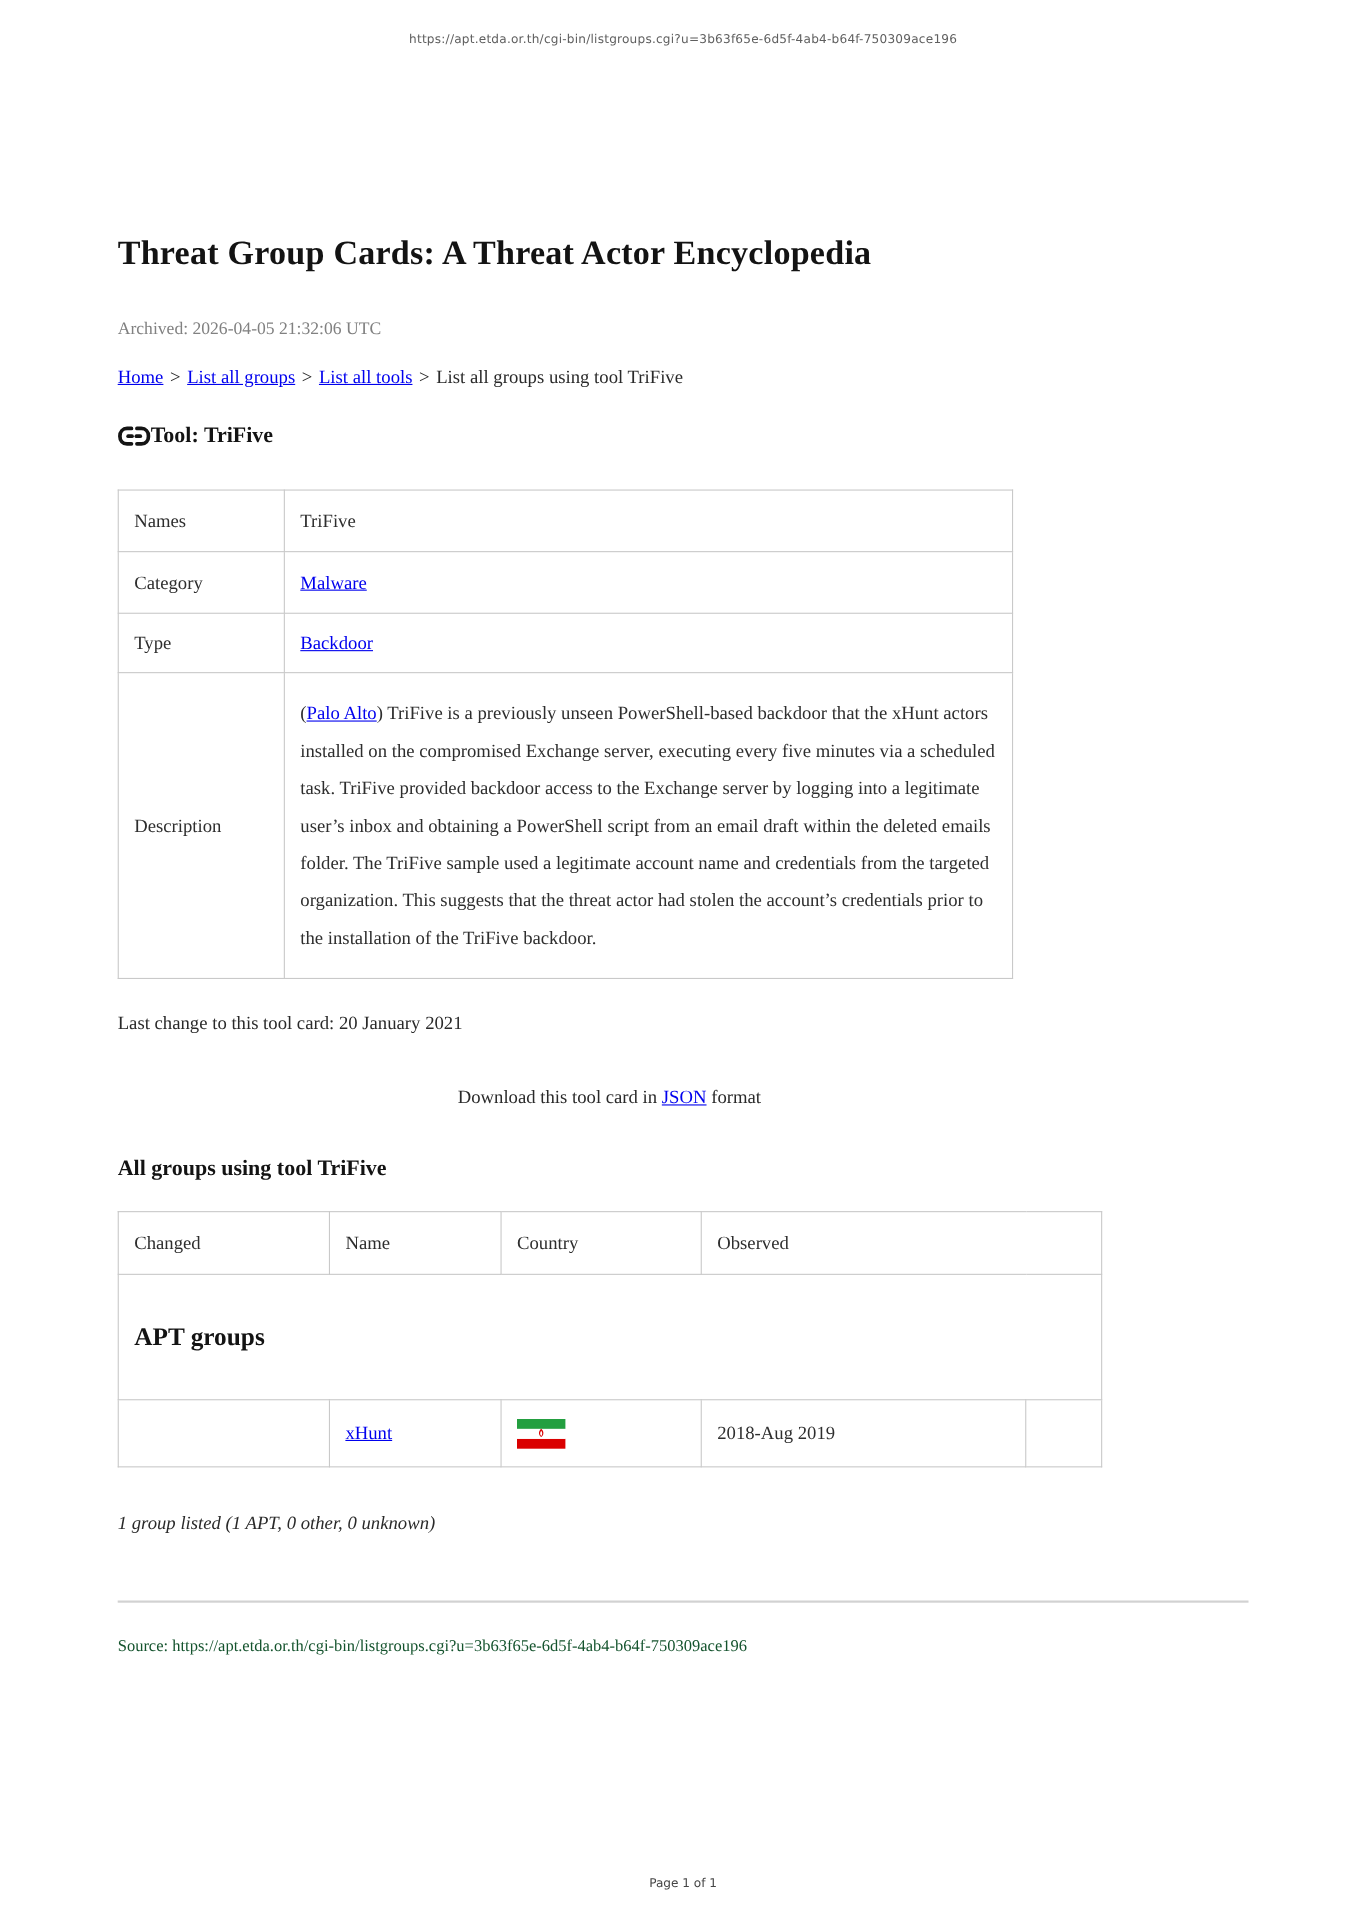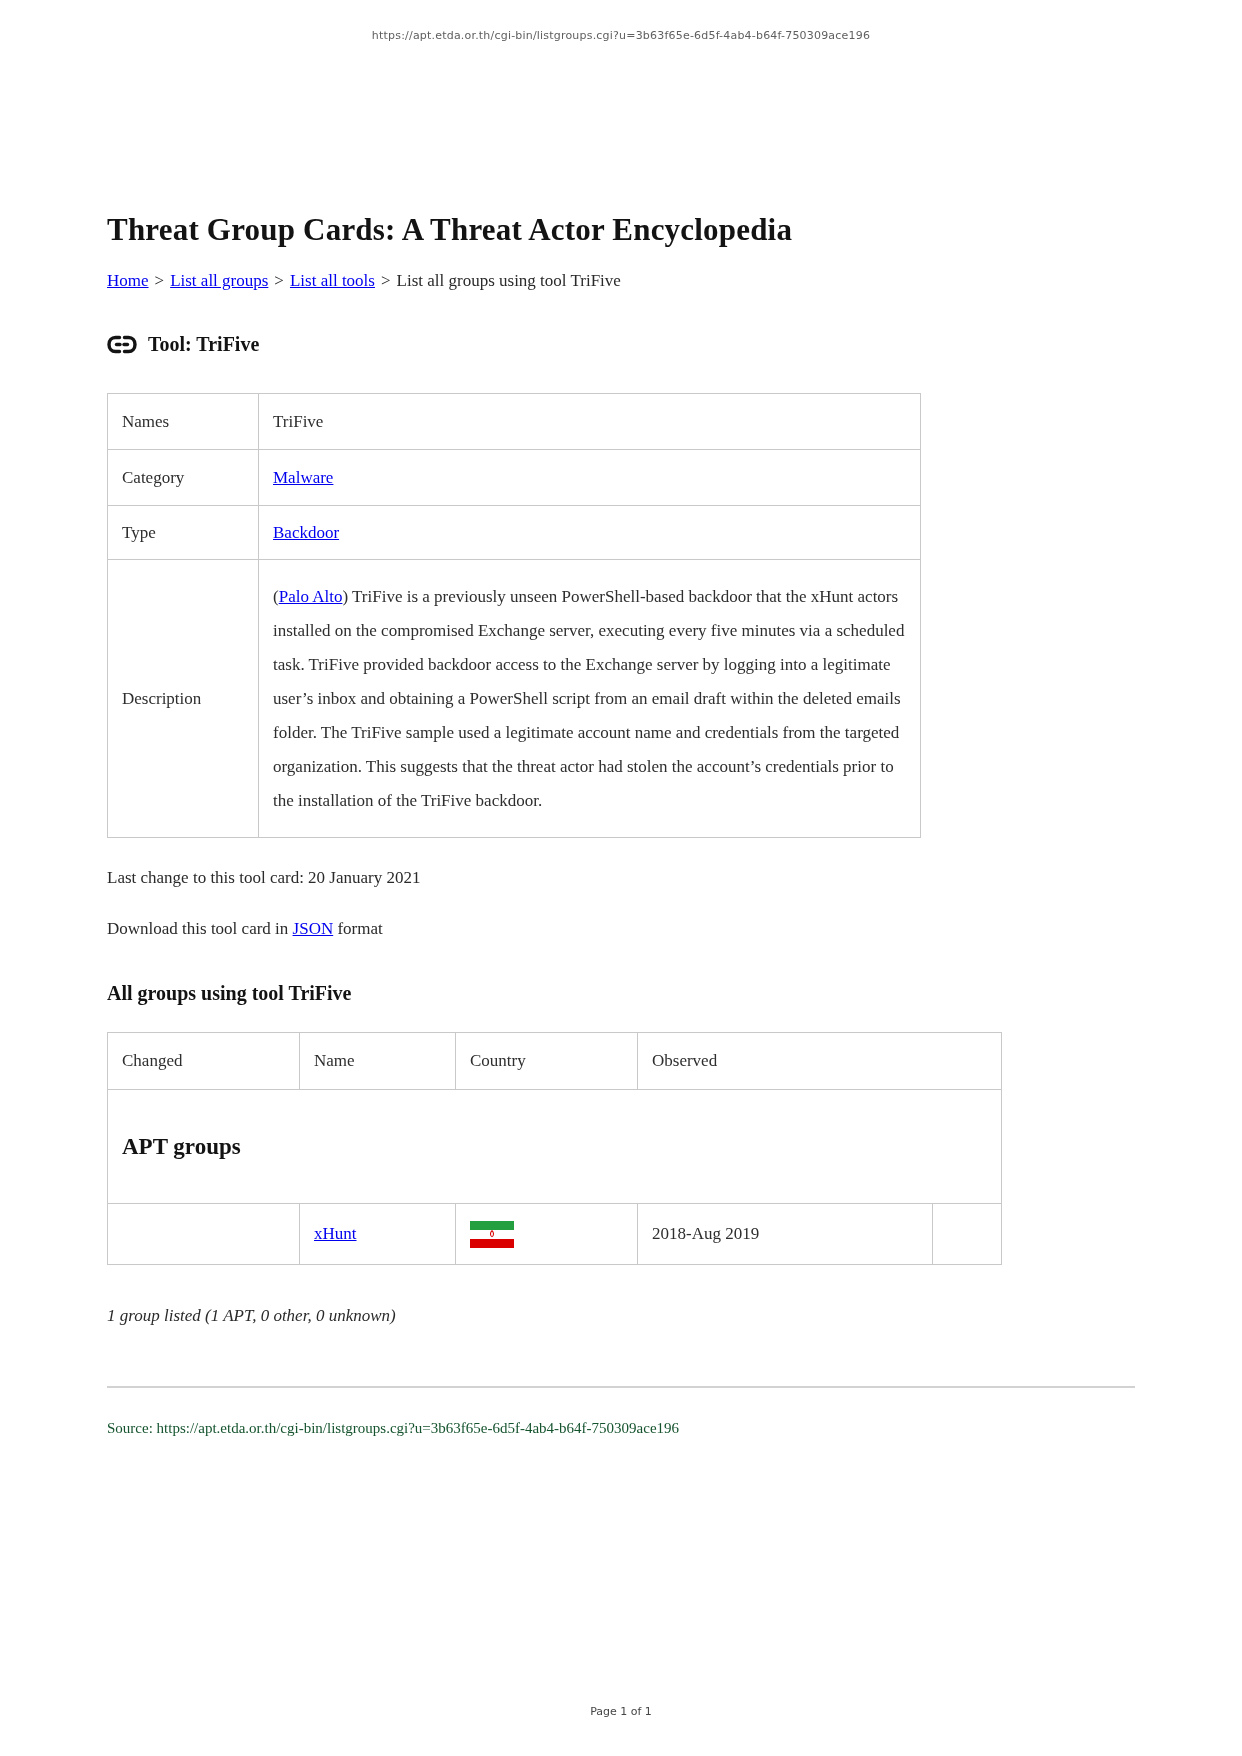--- a/index.html
+++ b/index.html
@@ -17,40 +17,40 @@
 
   .content { position:absolute; left:107px; top:0; width:894px; padding-top:211px; }
 
   .title { margin:0; font-size:31px; line-height:37px; font-weight:bold; color:#131313; letter-spacing:0.2px; }
 
   .archived { margin:42px 0 0; font-size:16px; line-height:20px; color:#818181; }
 
   .breadcrumb { margin:22px 0 0; font-size:17px; line-height:22px; color:#2a2a2a; }
   .breadcrumb .sep { margin:0 6px; }
 
-  .tool-heading { margin-top:38px; height:28px; display:flex; align-items:center; gap:11px; }
+  .tool-heading { margin-top:28px; height:28px; display:flex; align-items:center; }
   .tool-heading-text { font-size:20px; font-weight:bold; color:#131313; }
   .link-icon { display:inline-flex; }
   .link-icon svg { display:block; }
 
   table { border-collapse:collapse; table-layout:fixed; width:814px; }
   td { border:1px solid #c9c9c9; font-size:17px; color:#2e2e2e; padding:0 12px 0 14px; vertical-align:middle; }
 
   .tool-table { margin-top:35px; }
   .tool-table .lbl { width:124px; }
   .tool-table .r-names td { height:55px; }
   .tool-table .r-category td { height:55px; }
   .tool-table .r-type td { height:53px; }
   .tool-table .r-desc td { height:265px; }
   .tool-table .r-info td { height:60px; }
   .desc-cell { line-height:34px; padding-top:6px; padding-bottom:6px; }
 
   .plain { font-size:17px; line-height:21px; color:#2a2a2a; }
   .last-change { margin:29px 0 0; }
-  .download { margin:30px 0 0; }
+  .download { margin:47px 0 0;text-align:center; }
 
   .groups-heading { margin:42px 0 8px; font-size:20px; line-height:24px; font-weight:bold; color:#131313; }
 
   .groups-table { margin-top:27px; }
   .groups-table .hdr td { height:56px; }
   .groups-table .section-row td { height:113px; font-size:23px; font-weight:bold; color:#131313; }
   .groups-table .data-row td { height:60px; }
 
   .flag { width:44px; height:27px; position:relative; }
   .stripe { height:9px; }
@@ -74,20 +74,21 @@
 <body>
 
 <div class="page">
 
   <div class="print-url">https://apt.etda.or.th/cgi-bin/listgroups.cgi?u=3b63f65e-6d5f-4ab4-b64f-750309ace196</div>
 
   <div class="content">
 
     <h1 class="title">Threat Group Cards: A Threat Actor Encyclopedia</h1>
 
+    <p class="archived">Archived: 2026-04-05 21:32:06 UTC</p>
 
     <p class="breadcrumb"><a href="#">Home</a><span class="sep">&gt;</span><a href="#">List all groups</a><span class="sep">&gt;</span><a href="#">List all tools</a><span class="sep">&gt;</span><span>List all groups using tool TriFive</span></p>
 
     <div class="tool-heading">
       <span class="link-icon">
         <svg width="30" height="21" viewBox="0 0 30 21">
           <g fill="none" stroke="#141414" stroke-width="3.4" stroke-linejoin="round" stroke-linecap="round">
             <path d="M12.5 3.5 H8.5 C4.6 3.5 2 6.5 2 10.5 C2 14.5 4.6 17.5 8.5 17.5 H12.5"></path>
             <path d="M17.5 3.5 H21.5 C25.4 3.5 28 6.5 28 10.5 C28 14.5 25.4 17.5 21.5 17.5 H17.5"></path>
             <path d="M9.5 10.5 H13"></path>

